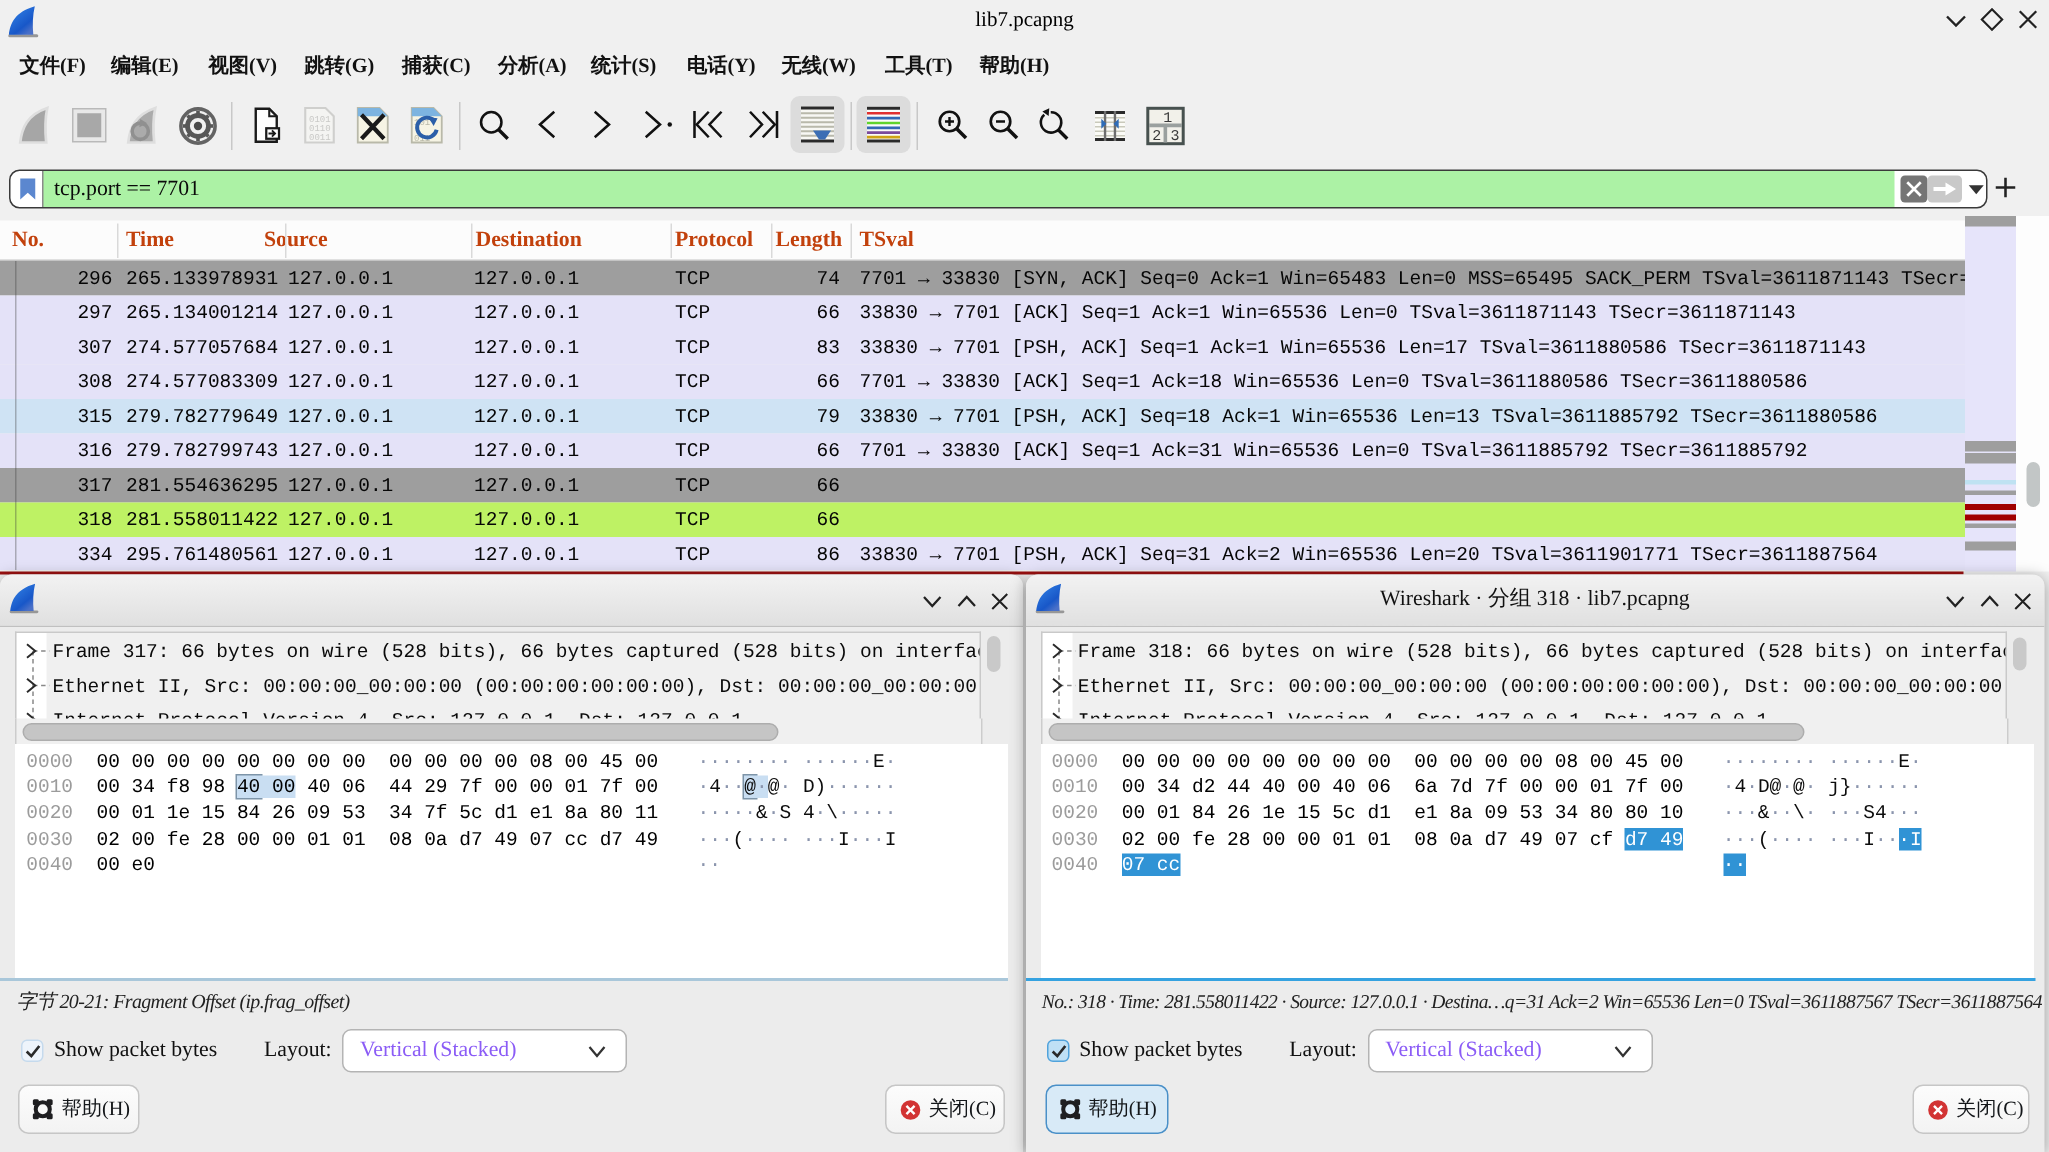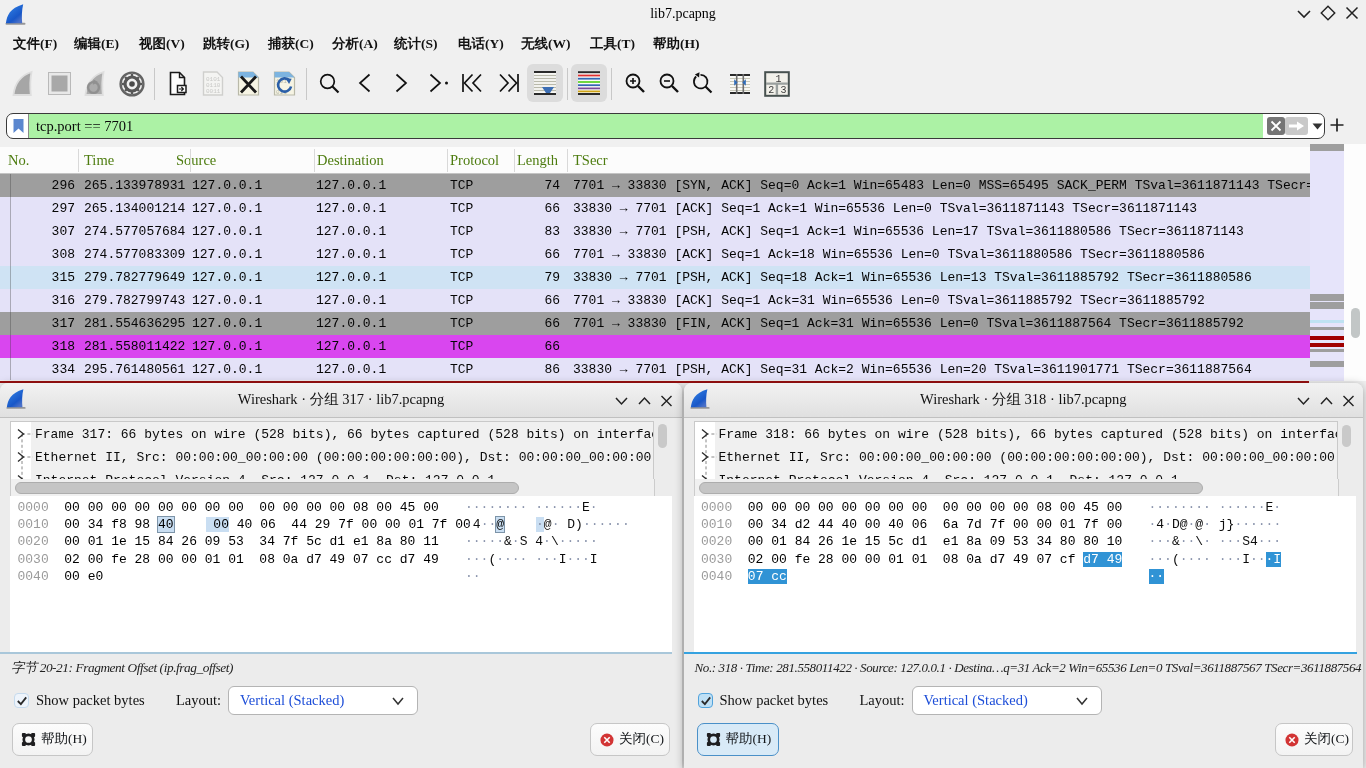--- a/index.html
+++ b/index.html
@@ -16,21 +16,21 @@
   
   .toolbar{position:absolute;top:60px;left:0;width:1366px;height:48px;}
   .tsep{position:absolute;top:8px;width:1px;height:32px;background:#c8c8c8;}
   .togglebg{position:absolute;top:4px;width:36px;height:38px;background:#dcdcdc;border-radius:6px;}
   
   .filterwrap{position:absolute;top:113px;left:6px;width:1317px;height:24px;background:#fff;border:1px solid #3a3a3a;border-radius:7px;overflow:hidden;}
   .filtergreen{position:absolute;top:0;left:21px;width:1234px;height:24px;background:#acf2a5;border-left:1px solid #8a8a8a;}
   .filtertext{position:absolute;top:0;left:29px;height:24px;line-height:24px;font-size:14.5px;color:#0a0a0a;}
   
   .plheader{position:absolute;top:147px;left:0;width:1310px;height:26px;background:#fcfcfc;border-bottom:1px solid #c4c4c4;}
-  .plheader span{position:absolute;top:0;height:26px;line-height:26px;font-size:14.5px;color:#4d7c0f;}
+  .plheader span{position:absolute;top:0;height:26px;line-height:26px;font-size:14.5px;color:#c2410c;font-weight:bold;}
   .hdiv{position:absolute;top:2px;width:1px;height:23px;background:#d9d9d9;}
   .prow{position:absolute;left:0;width:1310px;height:23px;font-size:13px;line-height:23px;white-space:pre;overflow:hidden;color:#060606;}
   .prow i{position:absolute;top:0;font-style:normal;line-height:23px;}
   .rn{text-align:right;width:70px;left:5px;}
   .rt{left:84px;}.rs{left:192px;}.rd{left:316px;}.rp{left:450px;}
   .rl{text-align:right;width:46px;left:514px;}.ri{left:573px;}
   
   .popup{position:absolute;top:383px;height:385px;background:#ececec;border-radius:8px 8px 0 0;}
   .ptitle{position:absolute;top:0;left:0;right:0;height:34px;background:linear-gradient(#f2f2f2,#e0e0e0);border-bottom:1px solid #c0c0c0;border-radius:8px 8px 0 0;}
   .ptitletext{position:absolute;top:0;width:100%;height:34px;line-height:32px;text-align:center;font-size:14.5px;color:#111;}
@@ -41,25 +41,25 @@
   .vhandle{position:absolute;width:9px;border-radius:5px;background:#c9c9c9;}
   .hexarea{position:absolute;top:113px;left:10px;width:662px;height:156px;background:#fff;overflow:hidden;}
   .hexline{white-space:pre;font-size:13px;line-height:17.3px;}
   .off{color:#9b9b9b;}
   .statussep{position:absolute;top:269px;left:0;height:2px;}
   .statustext{position:absolute;top:275px;left:11px;width:665px;height:20px;line-height:20px;font-style:italic;font-size:13.3px;color:#222;white-space:pre;}
   .cb{position:absolute;top:310px;left:14px;width:15px;height:15px;border-radius:4px;box-sizing:border-box;}
   .cblabel{position:absolute;top:303px;left:36px;height:28px;line-height:28px;font-size:14.5px;color:#111;}
   .laylabel{position:absolute;top:303px;left:176px;height:28px;line-height:28px;font-size:14.5px;color:#111;}
   .combo{position:absolute;top:303px;left:228px;width:188px;height:27px;background:#fff;border:1px solid #b4b4b4;border-radius:6px;}
-  .combo span{position:absolute;left:11px;top:0;height:22px;line-height:26px;font-size:14.5px;color:#1d4ed8;}
+  .combo span{position:absolute;left:11px;top:0;height:22px;line-height:26px;font-size:14.5px;color:#8b5cf6;}
   .btn{position:absolute;top:340px;height:31px;white-space:nowrap;border:1px solid #c6c6c6;border-radius:7px;background:linear-gradient(#fcfcfc,#f3f3f3);font-size:13.5px;color:#14171a;line-height:30px;}
   .dot{color:#8b95ad;}
   .dot b,.hexline b{color:#0c0c0c;font-weight:normal;font-style:normal;}
-  .hl{background:#c9def2;margin-left:32px;}
+  .hl{background:#c9def2;}
   .hlb{background:#c9def2;box-shadow:0 0 0 1px #7d94a8;}
   .sel{background:#3093d5;color:#fff;}
   .popup{box-shadow:0 2px 10px rgba(0,0,0,0.35);}
 </style>
 </head>
 <body>
 <div class="screen">
 
   <div class="titlebar">
     <svg class="abs" style="left:4px;top:2px" width="24" height="25" viewBox="0 0 24 25">
@@ -275,37 +275,37 @@
       <path d="M7 0.5 V13.5 M0.5 7 H13.5" stroke="#222" stroke-width="1.7"></path>
     </svg>
 
   <div class="plheader">
     <span style="left:8px">No.</span>
     <span style="left:84px">Time</span>
     <span style="left:176px">Source</span>
     <span style="left:317px">Destination</span>
     <span style="left:450px">Protocol</span>
     <span style="left:517px">Length</span>
-    <span style="left:573px">TSecr</span>
+    <span style="left:573px">TSval</span>
     <div class="hdiv" style="left:78px"></div>
     <div class="hdiv" style="left:190px"></div>
     <div class="hdiv" style="left:314px"></div>
     <div class="hdiv" style="left:447px"></div>
     <div class="hdiv" style="left:514px"></div>
     <div class="hdiv" style="left:567px"></div>
   </div>
   <div class="abs mono" id="rows" style="top:174px;left:0;width:1310px;height:206px;overflow:hidden;">
     <div class="prow" style="top:0px;background:#9e9e9e"><i class="rn">296</i><i class="rt">265.133978931</i><i class="rs">127.0.0.1</i><i class="rd">127.0.0.1</i><i class="rp">TCP</i><i class="rl">74</i><i class="ri">7701 → 33830 [SYN, ACK] Seq=0 Ack=1 Win=65483 Len=0 MSS=65495 SACK_PERM TSval=3611871143 TSecr=3611</i></div>
     <div class="prow" style="top:23px;background:#e4e2f8"><i class="rn">297</i><i class="rt">265.134001214</i><i class="rs">127.0.0.1</i><i class="rd">127.0.0.1</i><i class="rp">TCP</i><i class="rl">66</i><i class="ri">33830 → 7701 [ACK] Seq=1 Ack=1 Win=65536 Len=0 TSval=3611871143 TSecr=3611871143</i></div>
     <div class="prow" style="top:46px;background:#e4e2f8"><i class="rn">307</i><i class="rt">274.577057684</i><i class="rs">127.0.0.1</i><i class="rd">127.0.0.1</i><i class="rp">TCP</i><i class="rl">83</i><i class="ri">33830 → 7701 [PSH, ACK] Seq=1 Ack=1 Win=65536 Len=17 TSval=3611880586 TSecr=3611871143</i></div>
     <div class="prow" style="top:69px;background:#e4e2f8"><i class="rn">308</i><i class="rt">274.577083309</i><i class="rs">127.0.0.1</i><i class="rd">127.0.0.1</i><i class="rp">TCP</i><i class="rl">66</i><i class="ri">7701 → 33830 [ACK] Seq=1 Ack=18 Win=65536 Len=0 TSval=3611880586 TSecr=3611880586</i></div>
     <div class="prow" style="top:92px;background:#cfe3f4"><i class="rn">315</i><i class="rt">279.782779649</i><i class="rs">127.0.0.1</i><i class="rd">127.0.0.1</i><i class="rp">TCP</i><i class="rl">79</i><i class="ri">33830 → 7701 [PSH, ACK] Seq=18 Ack=1 Win=65536 Len=13 TSval=3611885792 TSecr=3611880586</i></div>
     <div class="prow" style="top:115px;background:#e4e2f8"><i class="rn">316</i><i class="rt">279.782799743</i><i class="rs">127.0.0.1</i><i class="rd">127.0.0.1</i><i class="rp">TCP</i><i class="rl">66</i><i class="ri">7701 → 33830 [ACK] Seq=1 Ack=31 Win=65536 Len=0 TSval=3611885792 TSecr=3611885792</i></div>
-    <div class="prow" style="top:138px;background:#9e9e9e"><i class="rn">317</i><i class="rt">281.554636295</i><i class="rs">127.0.0.1</i><i class="rd">127.0.0.1</i><i class="rp">TCP</i><i class="rl">66</i><i class="ri">7701 → 33830 [FIN, ACK] Seq=1 Ack=31 Win=65536 Len=0 TSval=3611887564 TSecr=3611885792</i></div>
-    <div class="prow" style="top:161px;background:#d946ef"><i class="rn">318</i><i class="rt">281.558011422</i><i class="rs">127.0.0.1</i><i class="rd">127.0.0.1</i><i class="rp">TCP</i><i class="rl">66</i></div>
+    <div class="prow" style="top:138px;background:#9e9e9e"><i class="rn">317</i><i class="rt">281.554636295</i><i class="rs">127.0.0.1</i><i class="rd">127.0.0.1</i><i class="rp">TCP</i><i class="rl">66</i></div>
+    <div class="prow" style="top:161px;background:#bef264"><i class="rn">318</i><i class="rt">281.558011422</i><i class="rs">127.0.0.1</i><i class="rd">127.0.0.1</i><i class="rp">TCP</i><i class="rl">66</i></div>
     <div class="prow" style="top:184px;background:#e4e2f8"><i class="rn">334</i><i class="rt">295.761480561</i><i class="rs">127.0.0.1</i><i class="rd">127.0.0.1</i><i class="rp">TCP</i><i class="rl">86</i><i class="ri">33830 → 7701 [PSH, ACK] Seq=31 Ack=2 Win=65536 Len=20 TSval=3611901771 TSecr=3611887564</i></div>
     <div class="abs" style="left:10px;top:0;width:1px;height:206px;background:rgba(60,60,60,0.35)"></div>
   </div>
 
   <div class="abs" style="left:1310px;top:144px;width:34px;height:237px;background:#e6e4fa;">
     <div class="abs" style="left:0;top:0;width:34px;height:7px;background:#9e9e9e"></div>
     <div class="abs" style="left:0;top:150px;width:34px;height:6.5px;background:#9e9e9e"></div>
     <div class="abs" style="left:0;top:158px;width:34px;height:7px;background:#9e9e9e"></div>
     <div class="abs" style="left:0;top:176px;width:34px;height:3px;background:#bfe2f2"></div>
     <div class="abs" style="left:0;top:183px;width:34px;height:2.5px;background:#9e9e9e"></div>
@@ -319,21 +319,20 @@
   </div>
 
   <div class="abs" style="left:0;top:380.5px;width:1309px;height:2.5px;background:#9b1111"></div>
 
   <div class="popup" id="pop-l" style="left:0;width:682px;">
     <div class="ptitle"></div>
     <svg class="abs" style="left:5px;top:4px" width="23" height="24" viewBox="0 0 24 25">
       <rect x="1.5" y="20.8" width="20" height="2" rx="1" fill="#979797"></rect>
       <path d="M1.9 21.2 C 2.9 13.5, 5.8 6.2, 19.2 2.2 C 17.8 8, 17.6 14.6, 18.2 21.2 Z" fill="url(#fing)"></path>
     </svg>
-    <div class="ptitletext">Wireshark · 分组 317 · lib7.pcapng</div>
     <svg class="abs" style="left:614px;top:12px" width="15" height="12" viewBox="0 0 15 12">
         <path d="M2 3 L7.5 9 L13 3" stroke="#222" stroke-width="1.5" fill="none"></path>
       </svg>
     <svg class="abs" style="left:637px;top:12px" width="15" height="12" viewBox="0 0 15 12">
         <path d="M2 9 L7.5 3 L13 9" stroke="#222" stroke-width="1.5" fill="none"></path>
       </svg>
     <svg class="abs" style="left:659px;top:11px" width="15" height="14" viewBox="0 0 15 14">
         <path d="M2.5 2 L12.5 12 M12.5 2 L2.5 12" stroke="#222" stroke-width="1.4" fill="none"></path>
       </svg>
     <div class="treearea">

